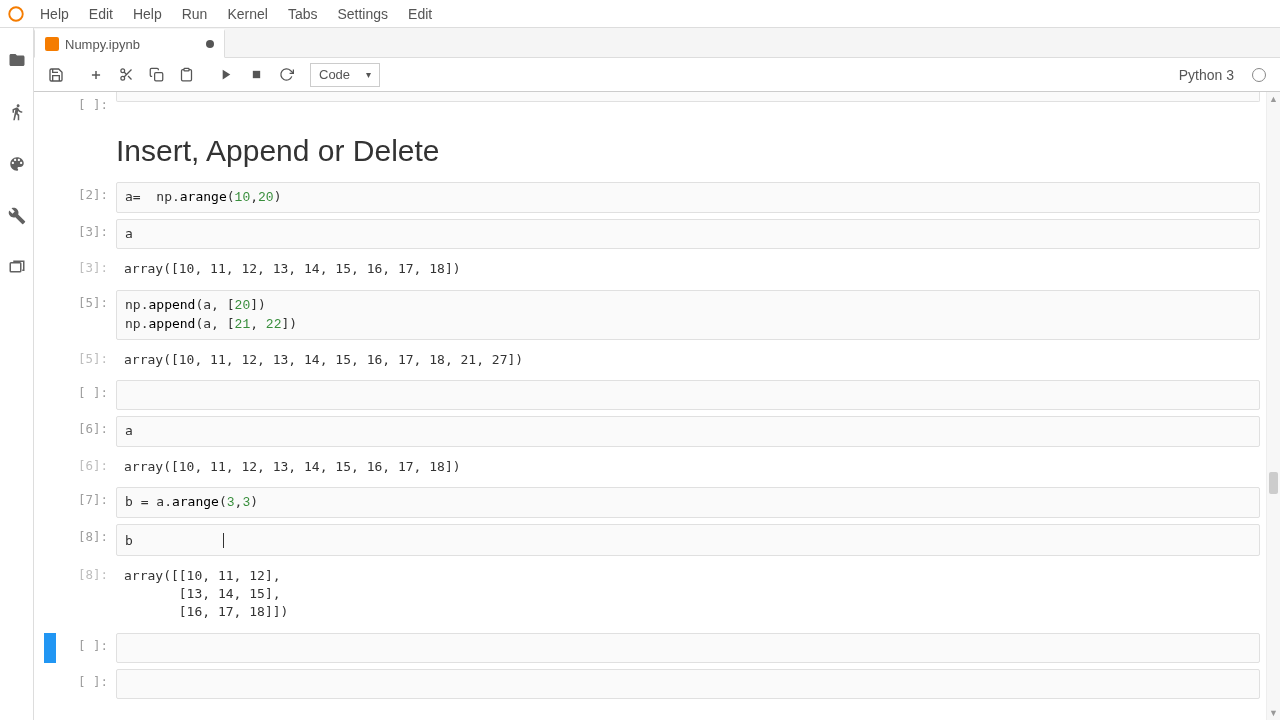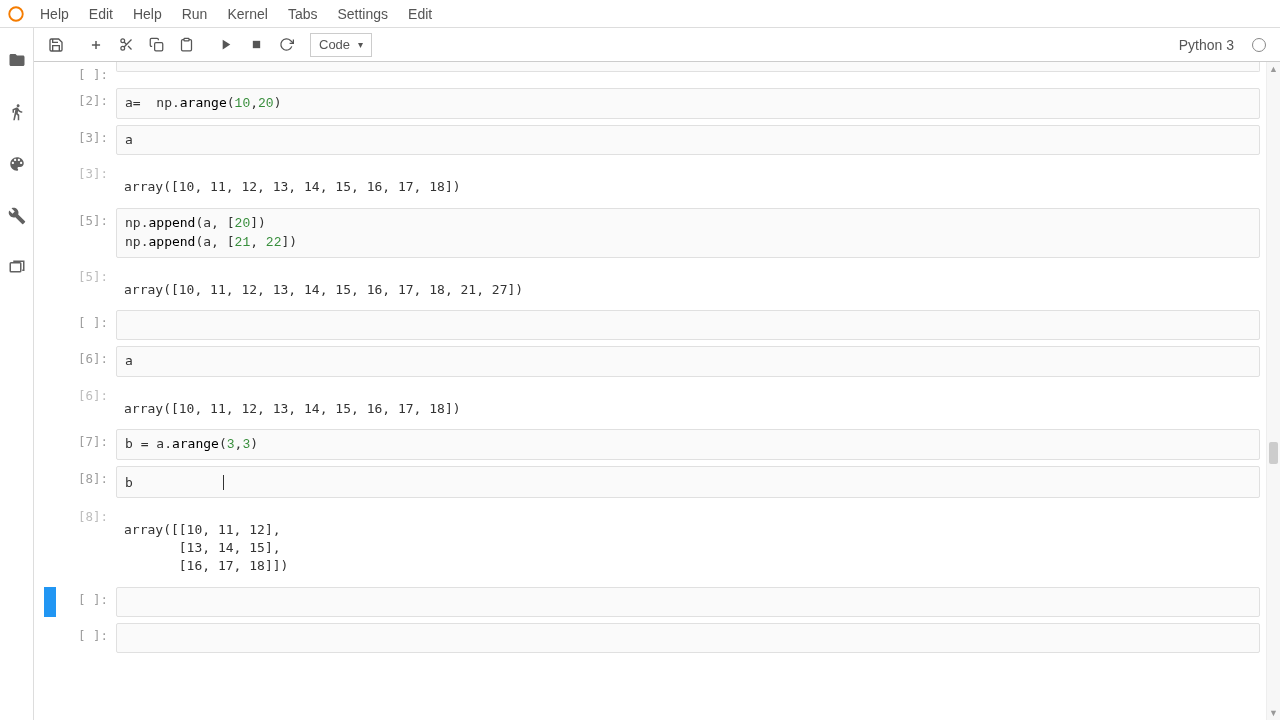--- a/index.html
+++ b/index.html
@@ -123,21 +123,21 @@
     cursor: pointer;
     border-radius: 2px;
   }
   .tb-sep { width: 8px; }
   .celltype {
     height: 24px;
     border: 1px solid #ccc;
     display: flex;
     align-items: center;
     padding: 0 8px;
-    gap: 8px;
+    gap: 16px;
     font-size: 13px;
     color: #555;
     cursor: pointer;
     margin-left: 8px;
   }
   .celltype .chev { font-size: 10px; }
   .toolbar .spacer { flex: 1; }
   .kernelname {
     font-size: 14px;
     color: #555;
@@ -195,21 +195,20 @@
     color: #333;
     border-radius: 2px;
   }
   .outputbox {
     padding: 5px 8px;
     font-family: Menlo, Consolas, "DejaVu Sans Mono", monospace;
     font-size: 13px;
     line-height: 1.4;
     white-space: pre;
     color: #333;
-    margin-top: 12px;
   }
 
   .mdcell {
     margin: 16px 0 8px 0;
   }
   .mdcell h2 {
     font-size: 30px;
     font-weight: 500;
     color: #333;
   }
@@ -315,20 +314,27 @@
     <div class="licon">
       <svg width="18" height="18" viewBox="0 0 24 24" fill="none" stroke="#616161" stroke-width="2">
           <rect x="3" y="5" width="14" height="12" rx="1"></rect>
           <path d="M8 5V3h13v12h-2"></path>
         </svg>
     </div>
   </div>
 
   <div class="content">
 
+    <div class="tabrow">
+      <div class="tab">
+        <span class="nb-icon"></span>
+        <span>Numpy.ipynb</span>
+        <span class="dirty"></span>
+      </div>
+    </div>
 
     <div class="toolbar">
       <div class="tb-btn">
         <svg width="16" height="16" viewBox="0 0 24 24" fill="none" stroke="#555" stroke-width="2">
             <path d="M19 21H5a2 2 0 0 1-2-2V5a2 2 0 0 1 2-2h11l5 5v11a2 2 0 0 1-2 2z"></path>
             <polyline points="17 21 17 13 7 13 7 21"></polyline>
             <polyline points="7 3 7 8 15 8"></polyline>
           </svg>
       </div>
       <div class="tb-sep"></div>
@@ -388,20 +394,27 @@
     <div class="nb-area">
       <div class="nb-inner" id="cells">
           <div>
   <div class="cell in" style="margin-top:0">
     <div class="gutter"></div>
     <div class="prompt">[ ]:</div>
     <div class="body">
                 <div class="partial-cell" style="margin-left:0"></div>
               </div>
   </div>
+  <div class="cell">
+    <div class="gutter"></div>
+    <div class="prompt"></div>
+    <div class="body mdcell">
+                <h2>Insert, Append or Delete</h2>
+              </div>
+  </div>
 </div>
           <div class="cell in">
             <div class="gutter"></div>
             <div class="prompt">[2]:</div>
             <div class="body">
               <div class="inputbox">a=  np.<span class="tok-func">arange</span>(<span class="tok-num">10</span>,<span class="tok-num">20</span>)</div>
             </div>
           </div>
           <div class="cell in">
             <div class="gutter"></div>

